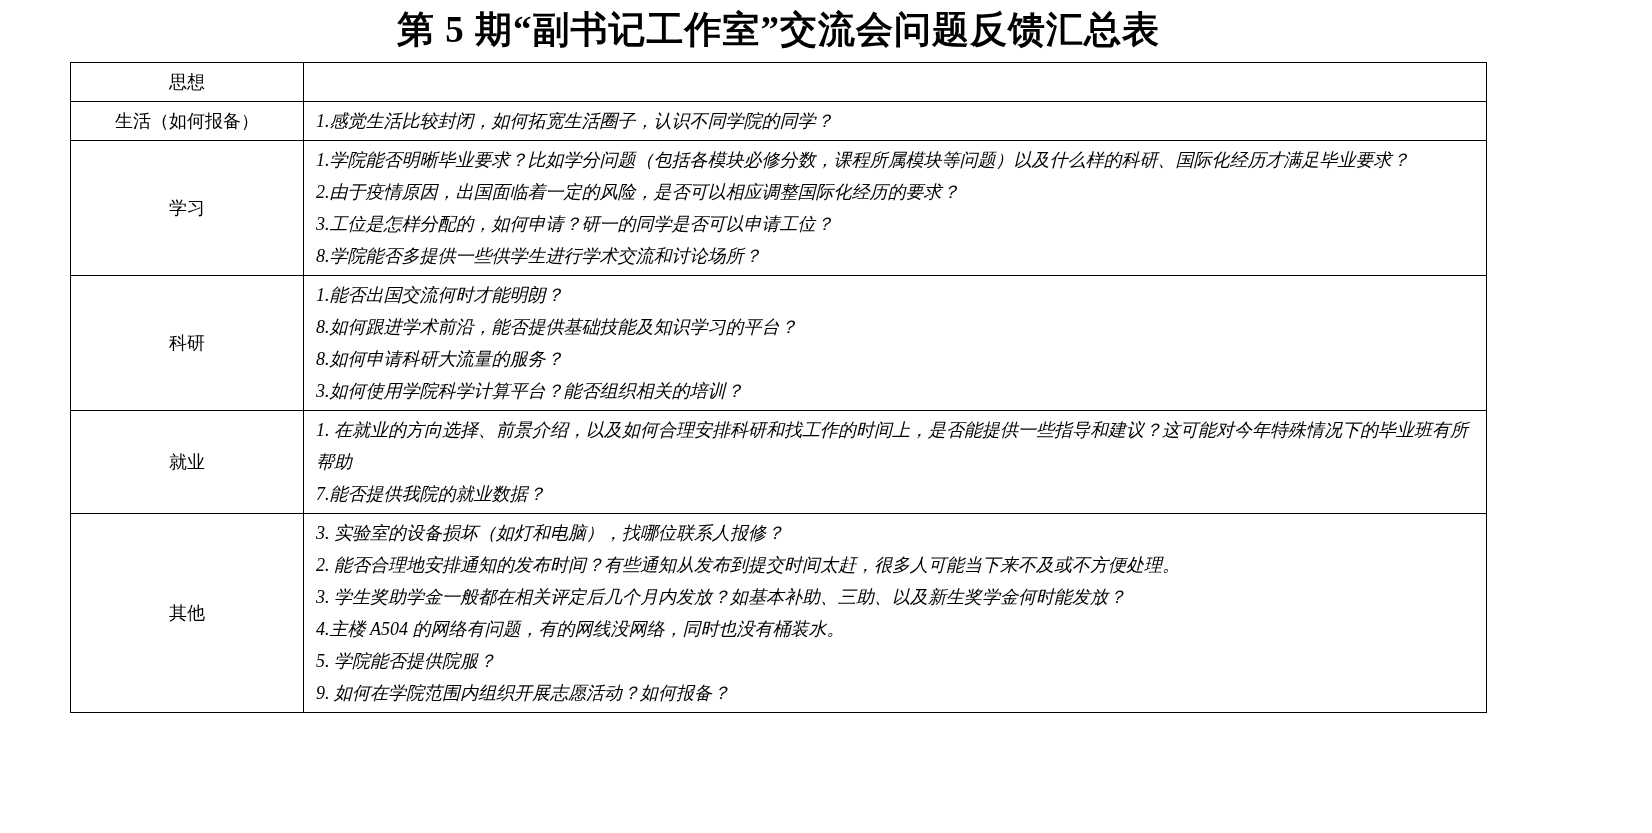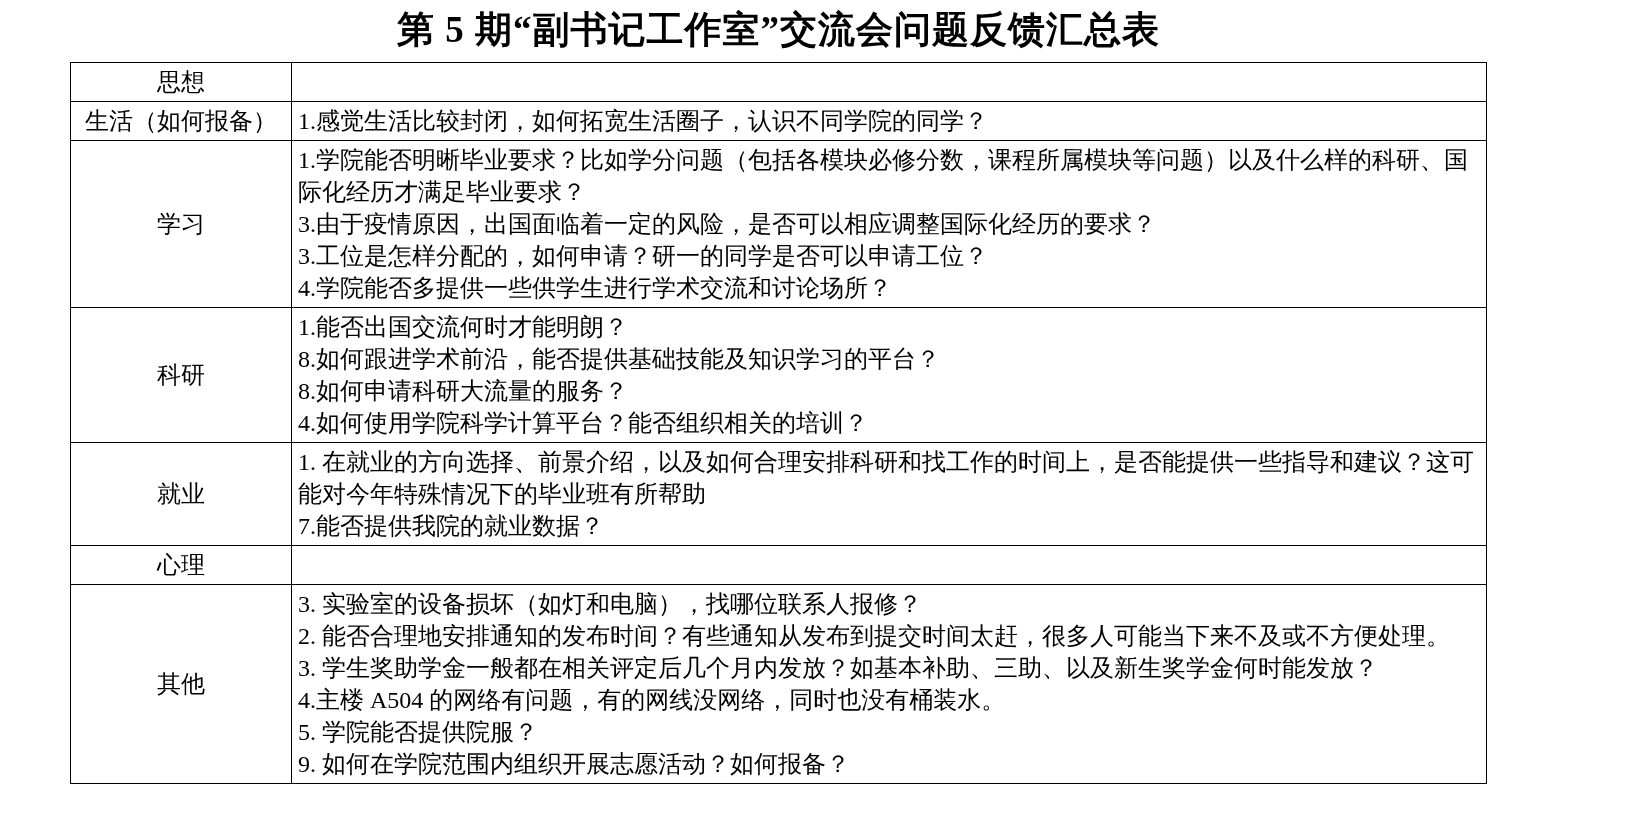--- a/index.html
+++ b/index.html
@@ -32,37 +32,38 @@
     line-height: 1.3;
     white-space: nowrap;
   }
   table.feedback {
     border-collapse: collapse;
     width: 1417px;
     table-layout: fixed;
   }
   table.feedback td {
     border: 1.5px solid #000000;
-    font-size: 24px;
+    font-size: 18px;
     line-height: 32px;
     vertical-align: middle;
-    padding: 3px 6px;
+    padding: 3px 12px;
   }
   td.cat {
     width: 208px;
     text-align: center;
     padding: 3px 2px;
   }
   td.content {
     text-align: left;
     padding-left: 9px;
     padding-right: 6px;
   }
   .q-item {
     min-height: 32px;
+    font-style: italic;
   }
 </style>
 </head>
 <body>
 
 <div class="page">
   <div class="doc">
     <div class="doc-title">第 5 期“副书记工作室”交流会问题反馈汇总表</div>
     <table class="feedback">
       <tbody id="feedback-tbody">
@@ -73,44 +74,40 @@
           <tr>
             <td class="cat">生活（如何报备）</td>
             <td class="content">
               <div class="q-item">1.感觉生活比较封闭，如何拓宽生活圈子，认识不同学院的同学？</div>
             </td>
           </tr>
           <tr>
             <td class="cat">学习</td>
             <td class="content">
               <div class="q-item">1.学院能否明晰毕业要求？比如学分问题（包括各模块必修分数，课程所属模块等问题）以及什么样的科研、国际化经历才满足毕业要求？</div>
-              <div class="q-item">3.由于疫情原因，出国面临着一定的风险，是否可以相应调整国际化经历的要求？</div>
+              <div class="q-item">2.由于疫情原因，出国面临着一定的风险，是否可以相应调整国际化经历的要求？</div>
               <div class="q-item">3.工位是怎样分配的，如何申请？研一的同学是否可以申请工位？</div>
-              <div class="q-item">4.学院能否多提供一些供学生进行学术交流和讨论场所？</div>
+              <div class="q-item">8.学院能否多提供一些供学生进行学术交流和讨论场所？</div>
             </td>
           </tr>
           <tr>
             <td class="cat">科研</td>
             <td class="content">
               <div class="q-item">1.能否出国交流何时才能明朗？</div>
               <div class="q-item">8.如何跟进学术前沿，能否提供基础技能及知识学习的平台？</div>
               <div class="q-item">8.如何申请科研大流量的服务？</div>
-              <div class="q-item">4.如何使用学院科学计算平台？能否组织相关的培训？</div>
+              <div class="q-item">3.如何使用学院科学计算平台？能否组织相关的培训？</div>
             </td>
           </tr>
           <tr>
             <td class="cat">就业</td>
             <td class="content">
               <div class="q-item">1. 在就业的方向选择、前景介绍，以及如何合理安排科研和找工作的时间上，是否能提供一些指导和建议？这可能对今年特殊情况下的毕业班有所帮助</div>
               <div class="q-item">7.能否提供我院的就业数据？</div>
             </td>
-          </tr>
-          <tr>
-            <td class="cat">心理</td>
-            <td class="content">&nbsp;</td>
           </tr>
           <tr>
             <td class="cat">其他</td>
             <td class="content">
               <div class="q-item">3. 实验室的设备损坏（如灯和电脑），找哪位联系人报修？</div>
               <div class="q-item">2. 能否合理地安排通知的发布时间？有些通知从发布到提交时间太赶，很多人可能当下来不及或不方便处理。</div>
               <div class="q-item">3. 学生奖助学金一般都在相关评定后几个月内发放？如基本补助、三助、以及新生奖学金何时能发放？</div>
               <div class="q-item">4.主楼 A504 的网络有问题，有的网线没网络，同时也没有桶装水。</div>
               <div class="q-item">5. 学院能否提供院服？</div>
               <div class="q-item">9. 如何在学院范围内组织开展志愿活动？如何报备？</div>

